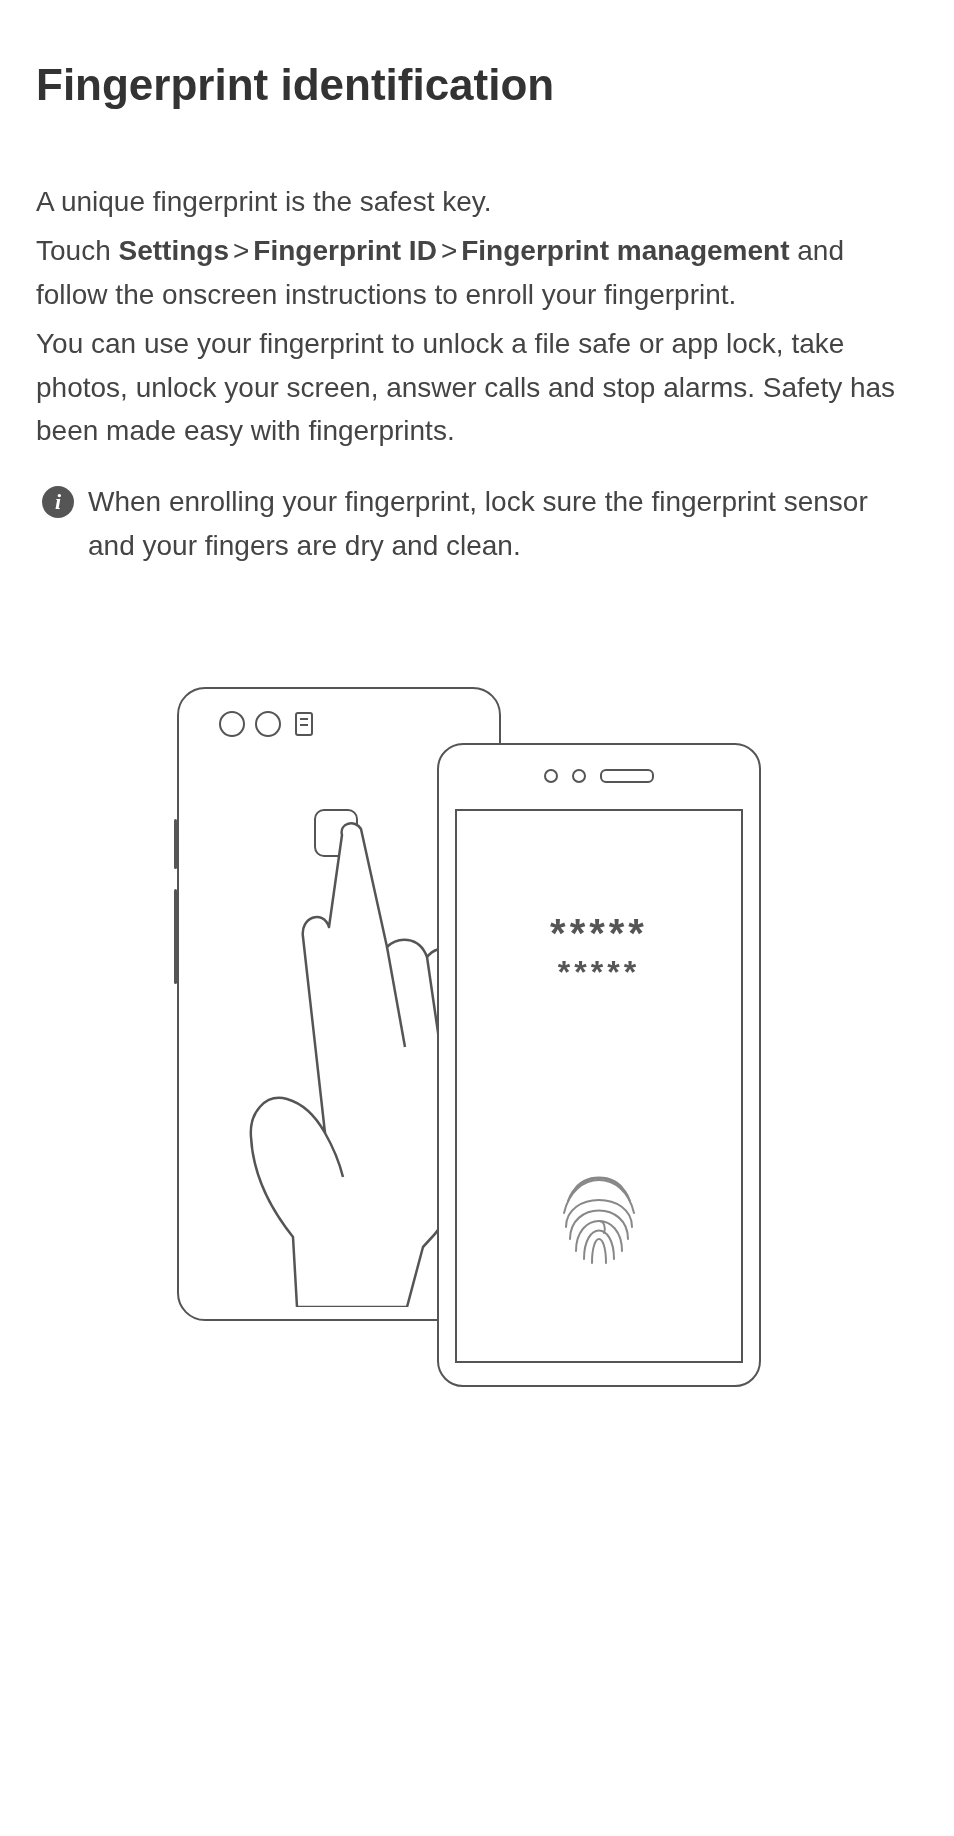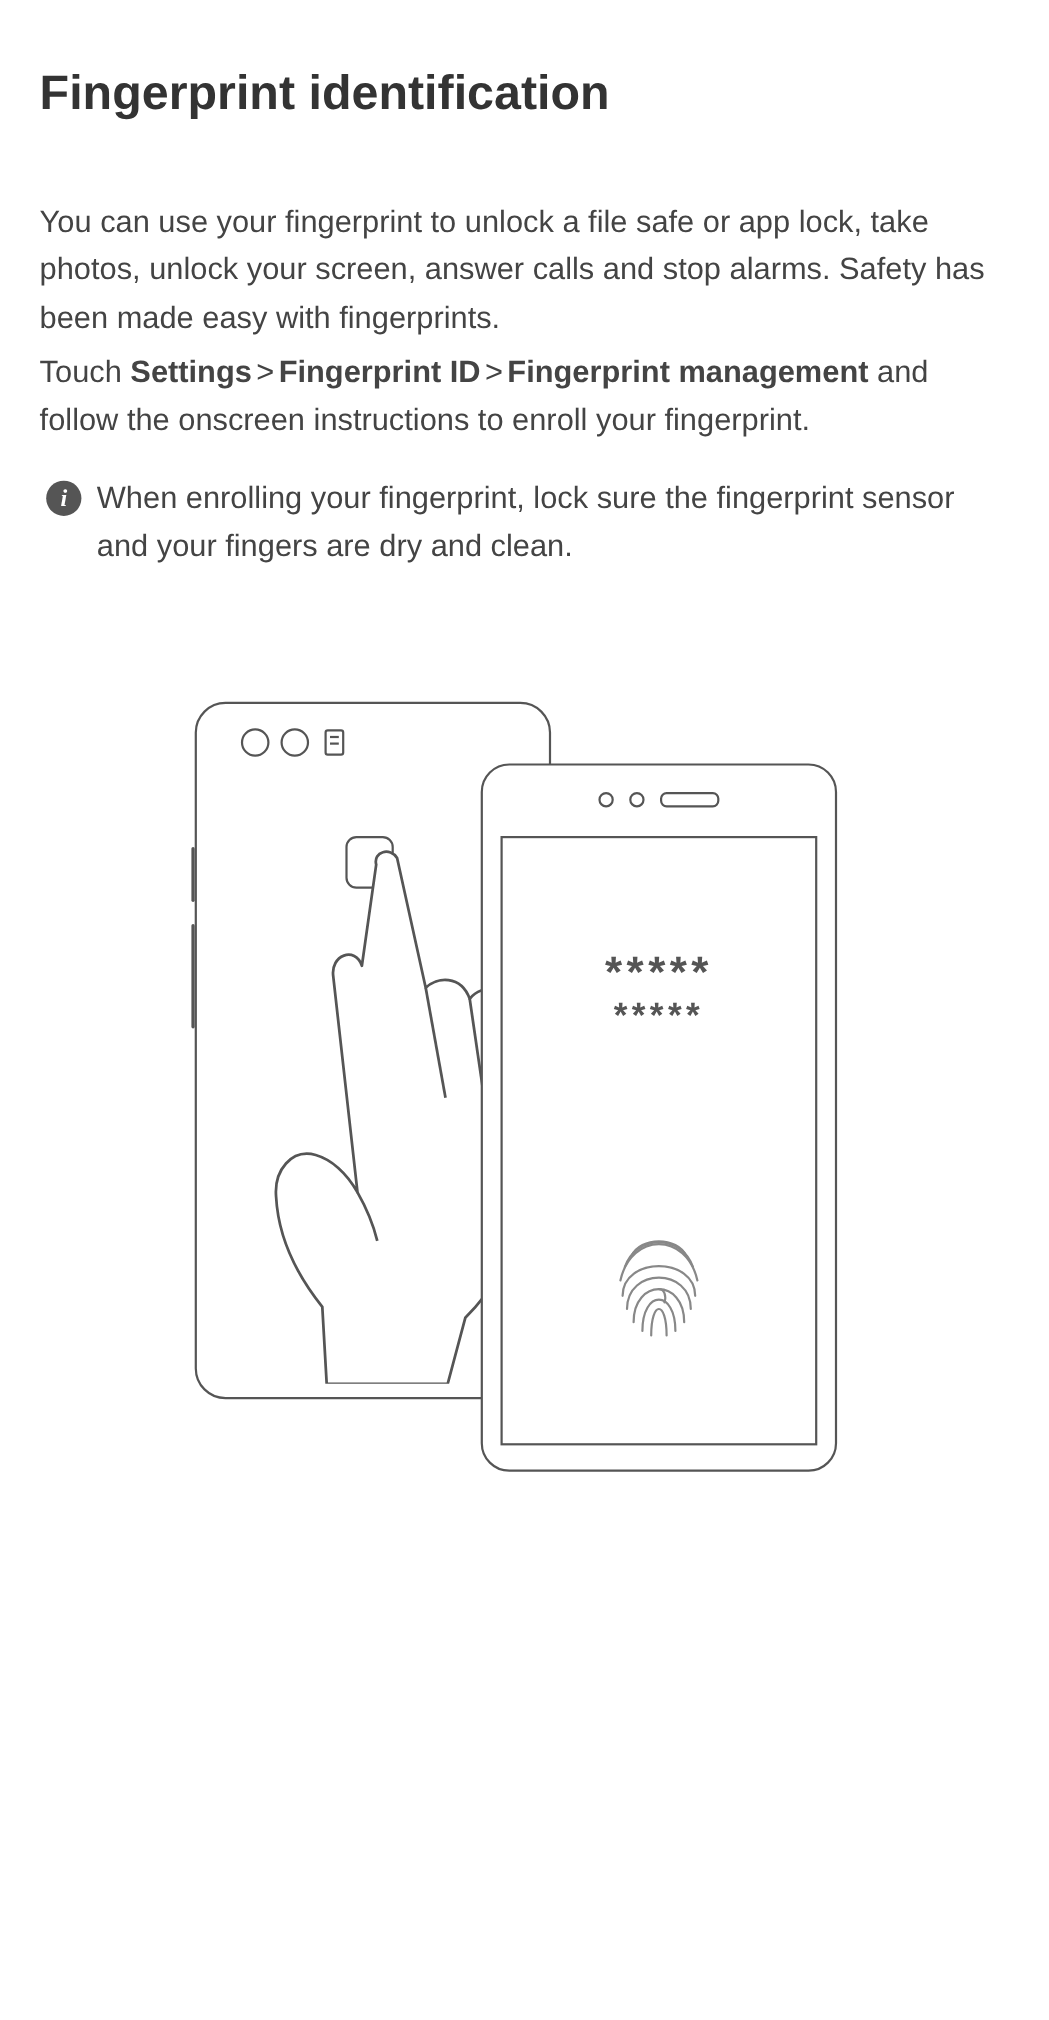--- a/index.html
+++ b/index.html
@@ -208,26 +208,27 @@
     height: 110px;
   }
 </style>
 </head>
 <body>
 
 <div class="page">
 
   <h1>Fingerprint identification</h1>
 
-
-  <p>You can use your fingerprint to unlock a file safe or app lock, take photos, unlock your screen, answer calls and stop alarms. Safety has been made easy with fingerprints.</p>
+  <p>A unique fingerprint is the safest key.</p>
 
   <p>
     <span>Touch </span><span class="bold">Settings</span><span class="sep">&gt;</span><span class="bold">Fingerprint ID</span><span class="sep">&gt;</span><span class="bold">Fingerprint management</span><span> and follow the onscreen instructions to enroll your fingerprint.</span>
   </p>
+
+  <p>You can use your fingerprint to unlock a file safe or app lock, take photos, unlock your screen, answer calls and stop alarms. Safety has been made easy with fingerprints.</p>
 
   <div class="tip-row">
     <div class="tip-icon">i</div>
     <div class="tip-text">When enrolling your fingerprint, lock sure the fingerprint sensor and your fingers are dry and clean.</div>
   </div>
 
   <div class="figure">
 
     <div class="phone-back">
       <div class="cam-row">

